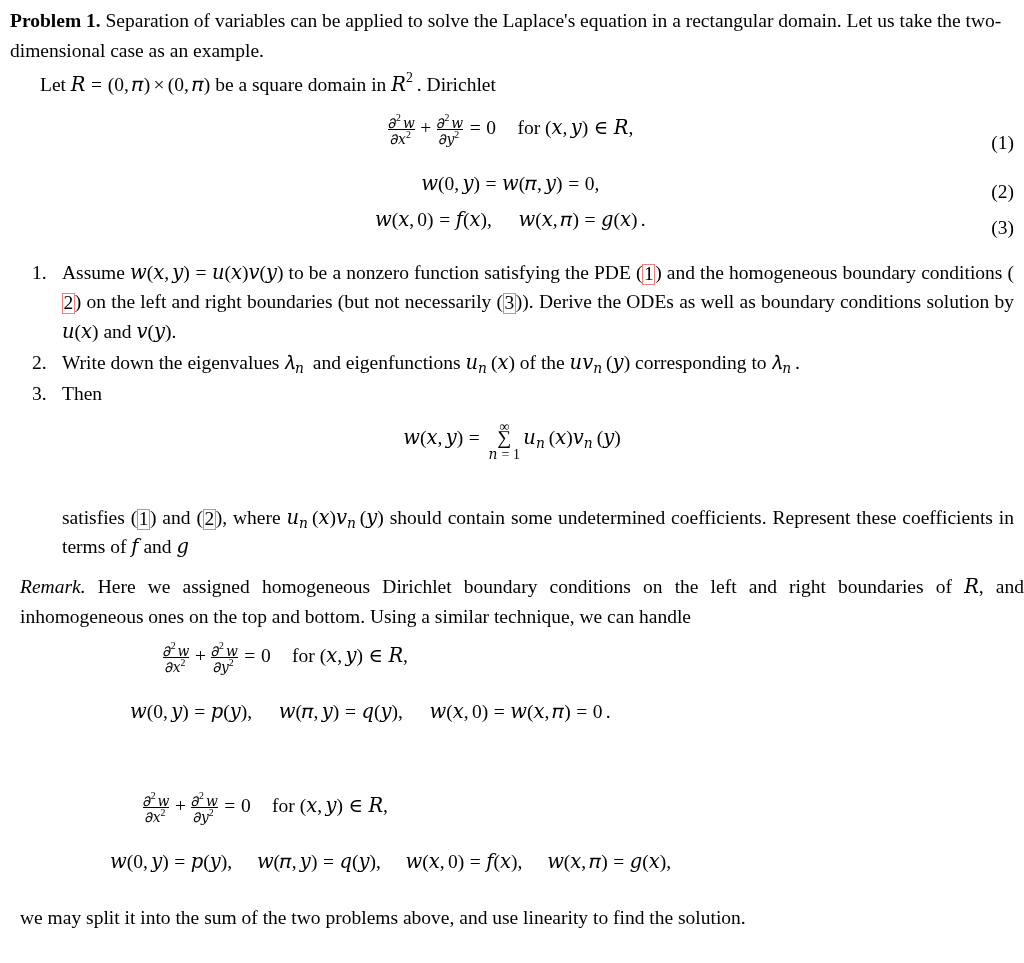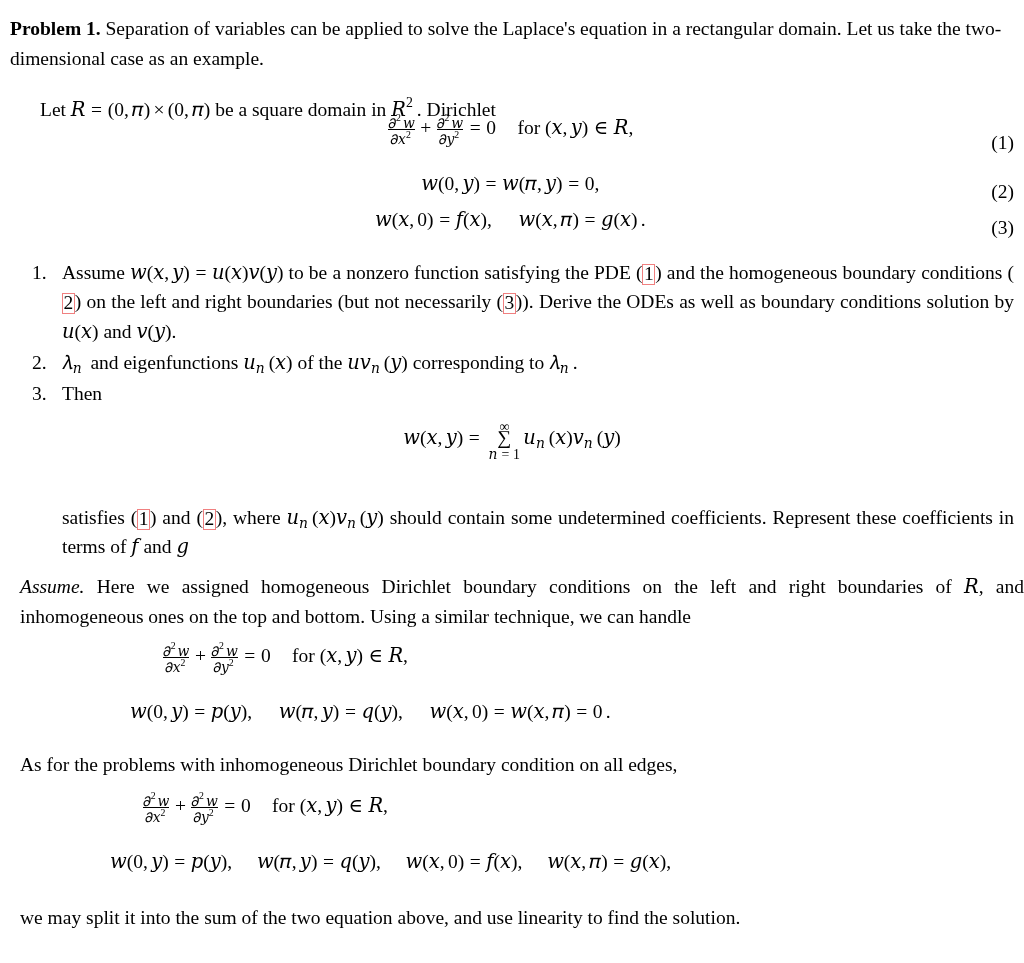--- a/index.html
+++ b/index.html
@@ -32,30 +32,28 @@
   .para {
     margin: 0 10px 0 10px;
     text-align: justify;
   }
   .lead {
     position: absolute;
     left: 10px;
     top: 6px;
     width: 1004px;
     line-height: 1.52;
-    margin-top: 8px;
   }
   .indent-line {
     position: absolute;
     left: 10px;
     top: 70px;
     width: 1004px;
     line-height: 1.5;
     text-indent: 30px;
-    margin-top: 25px;
   }
 
   
   .eqblock {
     position: absolute;
     width: 1004px;
     left: 10px;
   }
   .eqrow {
     position: relative;
@@ -280,21 +278,21 @@
           <mo>)</mo>
         </math><span> and </span><math display="inline">
           <mi>v</mi>
           <mo>(</mo>
           <mi>y</mi>
           <mo>)</mo>
         </math><span>.</span>
     </div>
 
     <div class="li" style="margin-top:2px;">
-      <span class="marker">2.</span><math display="inline">
+      <span class="marker">2.</span><span>Write down the eigenvalues </span><math display="inline">
           <msub>
             <mi>λ</mi>
             <mi>n</mi>
           </msub>
         </math><span> and eigenfunctions </span><math display="inline">
           <msub>
             <mi>u</mi>
             <mi>n</mi>
           </msub>
           <mo>(</mo>
@@ -381,21 +379,21 @@
           <mo>)</mo>
         </math><span> should contain some undetermined coefficients. Represent these coefficients in terms of </span><math display="inline">
           <mi>f</mi>
         </math><span> and </span><math display="inline">
           <mi>g</mi>
         </math>
     </div>
   </div>
 
   <div class="para" style="position:absolute; left:10px; top:572px; width:1004px; line-height:1.53;">
-    <span class="remark">Assume.</span><span> Here we assigned homogeneous Dirichlet boundary conditions on the left and right boundaries of </span><math display="inline">
+    <span class="remark">Remark.</span><span> Here we assigned homogeneous Dirichlet boundary conditions on the left and right boundaries of </span><math display="inline">
         <mi>R</mi>
       </math><span>, and inhomogeneous ones on the top and bottom. Using a similar technique, we can handle</span>
   </div>
 
   <div class="eqblock" style="top:642px;">
     <div class="eqrow" style="height:60px; text-align:left; padding-left:152px;">
       <span class="eqinner">
         <math display="inline">
           <mfrac>
               <mrow>
@@ -488,23 +486,20 @@
             <mi>π</mi>
             <mo>)</mo>
             <mo>=</mo>
             <mn>0</mn>
             <mo>.</mo>
         </math>
       </span>
     </div>
   </div>
 
-  <div class="para" style="position:absolute; left:10px; top:755px; width:1004px;">
-    <span>As for the problems with inhomogeneous Dirichlet boundary condition on all edges,</span>
-  </div>
 
   <div class="eqblock" style="top:792px;">
     <div class="eqrow" style="height:60px; text-align:left; padding-left:132px;">
       <span class="eqinner">
         <math display="inline">
           <mfrac>
               <mrow>
                 <msup>
                   <mi>∂</mi>
                   <mn>2</mn>
@@ -604,16 +599,16 @@
             <mo>(</mo>
             <mi>x</mi>
             <mo>)</mo>
             <mo>,</mo>
         </math>
       </span>
     </div>
   </div>
 
   <div class="para" style="position:absolute; left:10px; top:908px; width:1004px;">
-    <span>we may split it into the sum of the two equation above, and use linearity to find the solution.</span>
+    <span>we may split it into the sum of the two problems above, and use linearity to find the solution.</span>
   </div>
 
 </div>
 
 </body></html>

